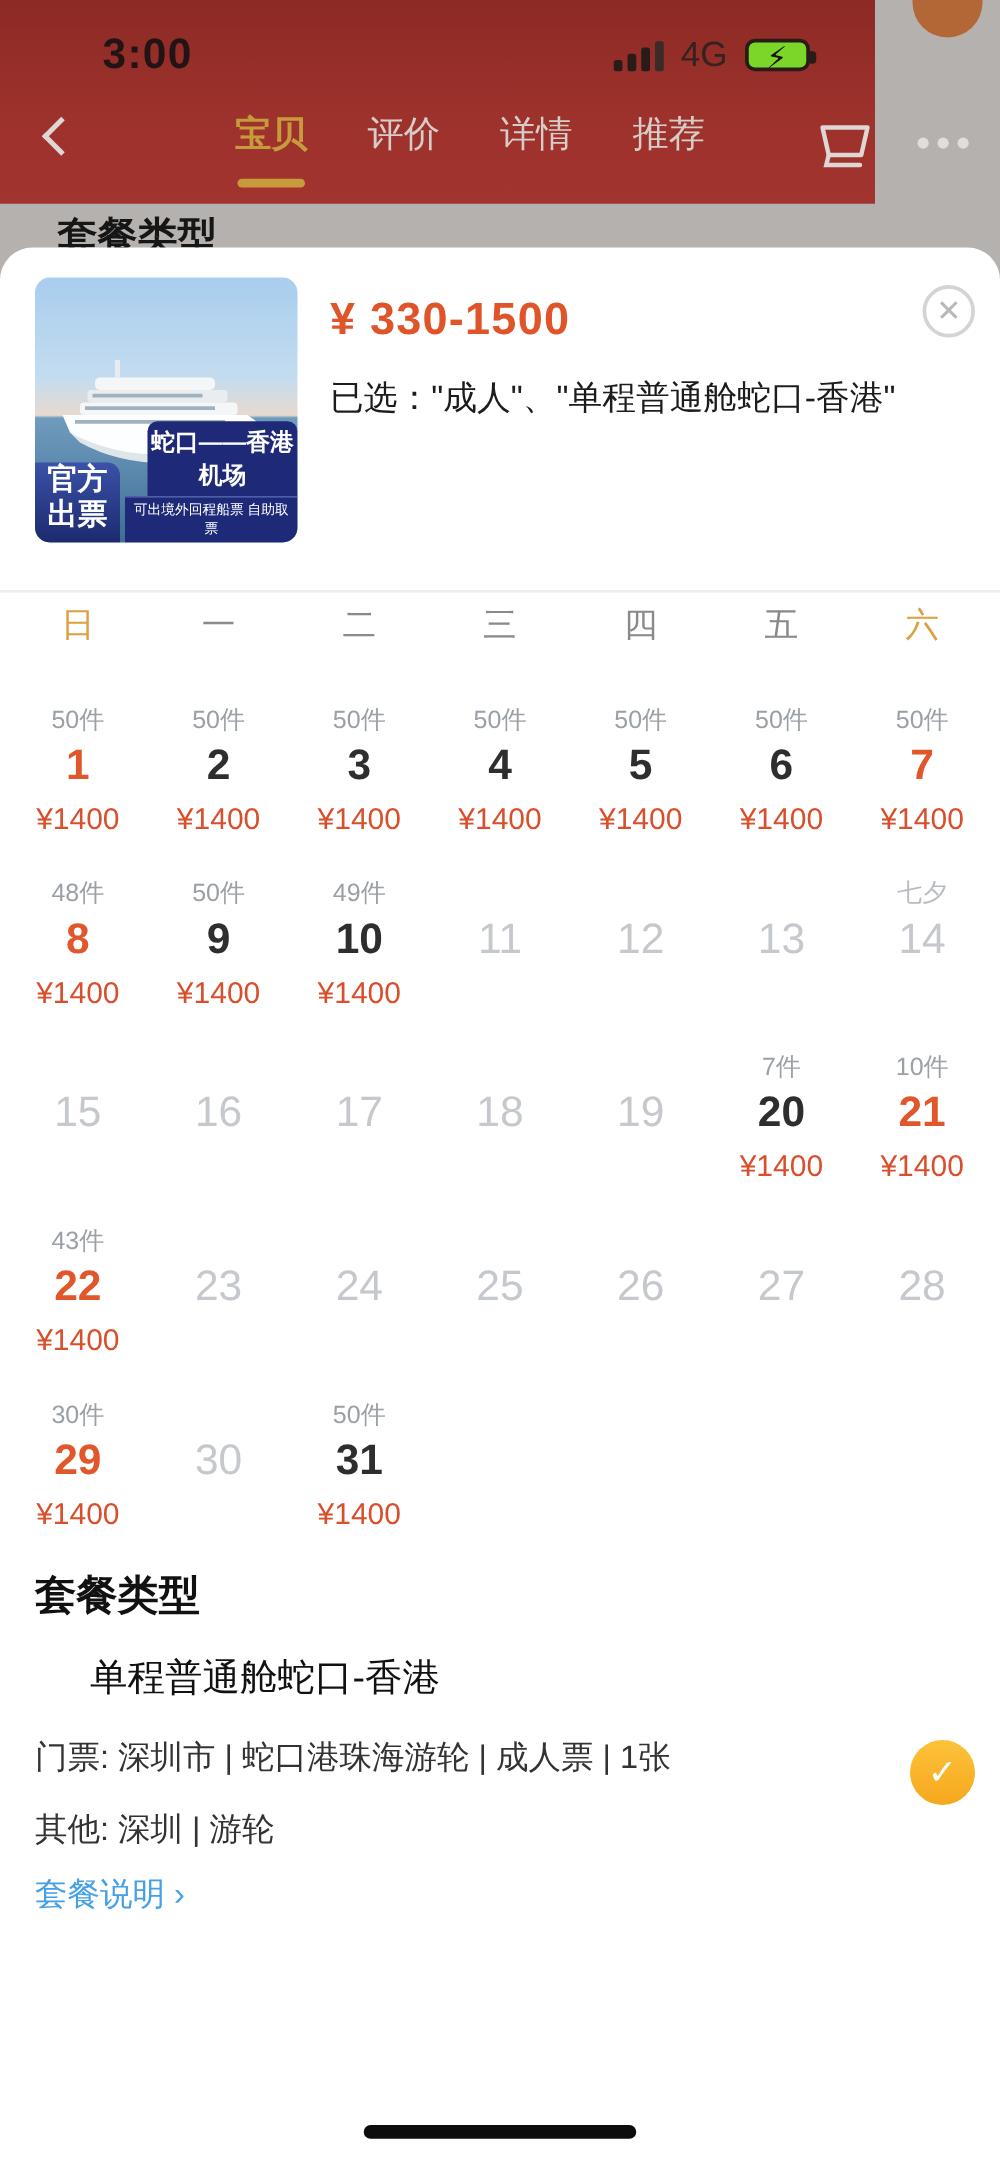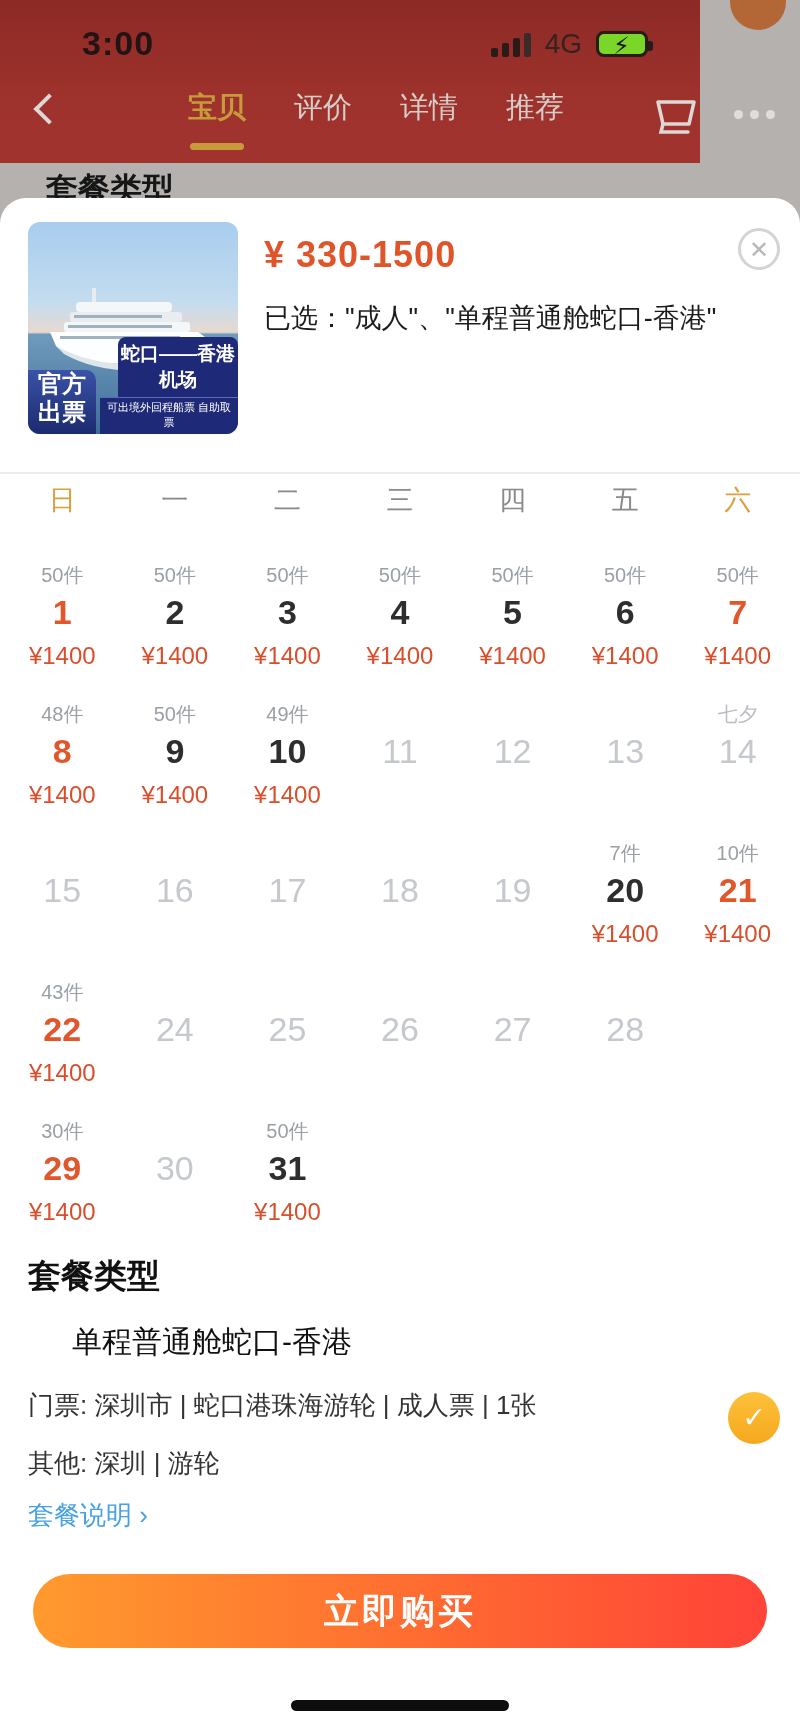--- a/index.html
+++ b/index.html
@@ -298,20 +298,25 @@
           </div>
         </div>
         <div class="cal-week">
           <div class="cal-cell weekend">
             <div class="cell-stock">43件</div>
             <div class="cell-day">22</div>
             <div class="cell-price">¥1400</div>
           </div>
           <div class="cal-cell disabled">
             <div class="cell-stock"></div>
+            <div class="cell-day">23</div>
+            <div class="cell-price"></div>
+          </div>
+          <div class="cal-cell disabled">
+            <div class="cell-stock"></div>
             <div class="cell-day">24</div>
             <div class="cell-price"></div>
           </div>
           <div class="cal-cell disabled">
             <div class="cell-stock"></div>
             <div class="cell-day">25</div>
             <div class="cell-price"></div>
           </div>
           <div class="cal-cell disabled">
             <div class="cell-stock"></div>
@@ -348,16 +353,15 @@
         </div>
       </div>
 
     <div class="pkg-title">套餐类型</div>
     <div class="pkg-option">单程普通舱蛇口-香港</div>
     <div class="pkg-line1">门票: 深圳市 | 蛇口港珠海游轮 | 成人票 | 1张</div>
     <div class="pkg-check">✓</div>
     <div class="pkg-line2">其他: 深圳 | 游轮</div>
     <div class="pkg-link"><span>套餐说明</span> <span class="chev">›</span></div>
 
-    <div class="buy-btn">立即购买</div>
     <div class="home-bar"></div>
   </div>
 </div>
 
 </body></html>

